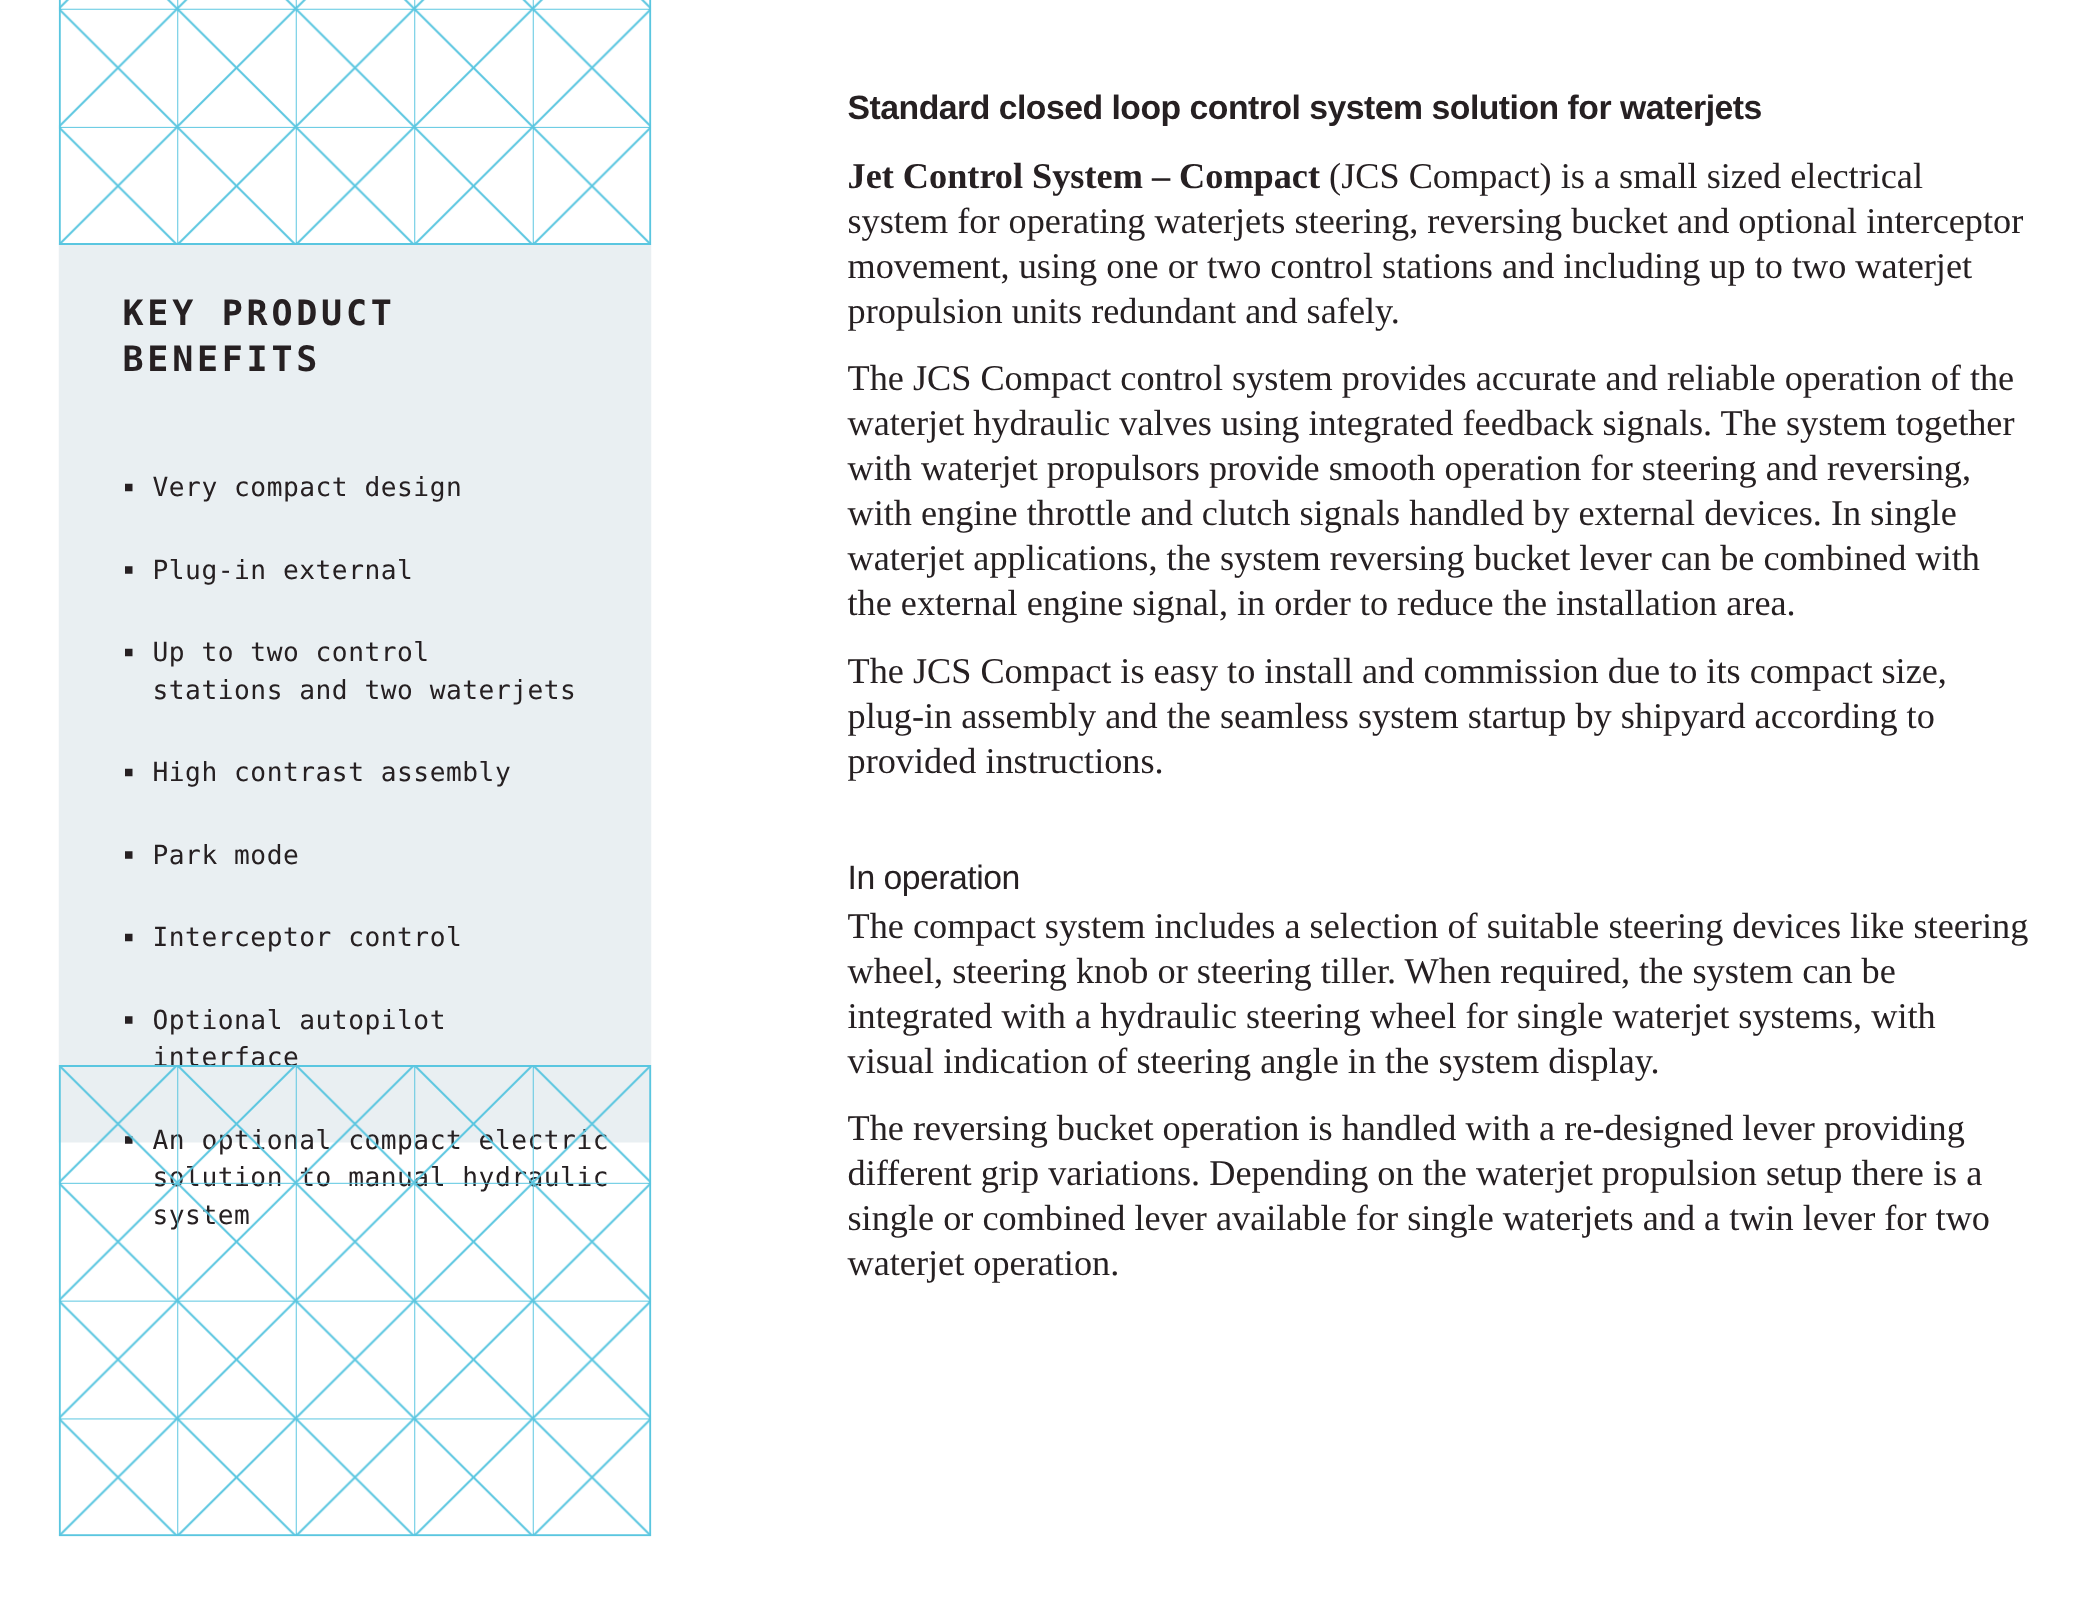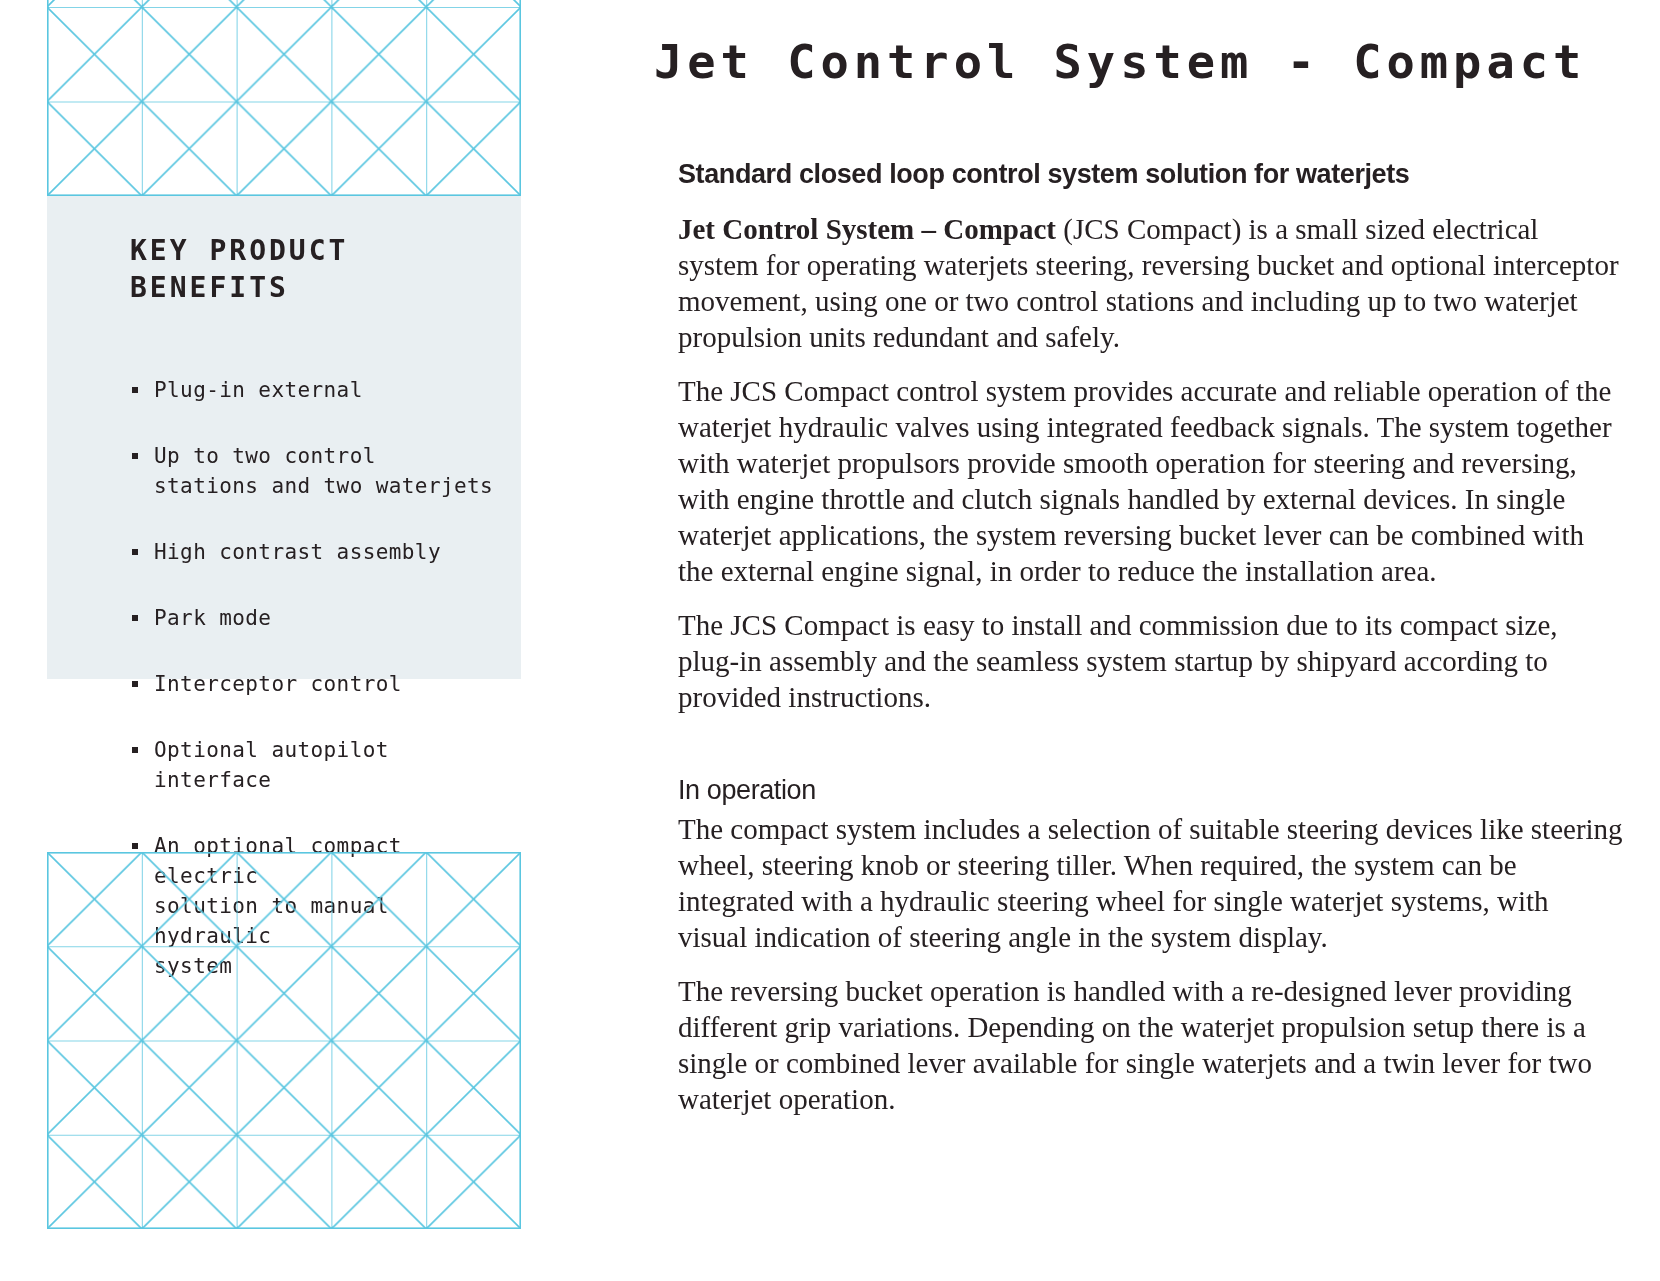--- a/index.html
+++ b/index.html
@@ -15,22 +15,22 @@
     font-family:"Liberation Serif",serif;color:var(--text);
   }
   
   .sidebar{position:absolute;left:47px;top:0;width:474px;height:1281px;}
   .pattern{position:absolute;left:0;display:block;}
   .pattern-top{top:0;}
   .pattern-bottom{top:852px;}
   .pattern svg{display:block;}
   .pattern path,.pattern rect.pborder{stroke:var(--accent_blue);stroke-width:1.6;fill:none;}
   .benefits-panel{
-    position:absolute;left:0;top:196px;width:474px;height:483px;
-    background:var(--panel_bg);box-sizing:border-box;padding-left:32px;
+    position:absolute;left:0;top:196px;width:474px;height:718px;
+    background:var(--panel_bg);box-sizing:border-box;
   }
   .benefits-heading{
     margin:36px 0 0 51px;
     font-family:"DejaVu Sans Mono",monospace;
     font-size:28px;line-height:37px;font-weight:700;
     letter-spacing:3px;white-space:pre-line;color:var(--text);
   }
   .benefits-list{
     margin:39px 0 0 0;padding:0 10px 0 75px;list-style:none;
     font-family:"DejaVu Sans Mono",monospace;
@@ -87,20 +87,21 @@
         </defs>
         <rect x="0" y="0" width="474" height="196" fill="url(#xg-top)" stroke="none"></rect>
         <rect class="pborder" x="0.8" y="-2" width="472.4" height="197.2"></rect>
       </svg>
     </div>
 
     <section class="benefits-panel">
       <h2 class="benefits-heading">KEY PRODUCT
 BENEFITS</h2>
       <ul class="benefits-list">
+        <li>Very compact design</li>
         <li>Plug-in external</li>
         <li>Up to two control
 stations and two waterjets</li>
         <li>High contrast assembly</li>
         <li>Park mode</li>
         <li>Interceptor control</li>
         <li>Optional autopilot
 interface</li>
         <li>An optional compact electric
 solution to manual hydraulic
@@ -117,21 +118,20 @@
         </defs>
         <rect x="0" y="0" width="474" height="377" fill="url(#xg-bot)" stroke="none"></rect>
         <rect class="pborder" x="0.8" y="0.8" width="472.4" height="375.4"></rect>
       </svg>
     </div>
 
   </aside>
 
   <main class="content">
 
-    <h1 class="page-title">Jet Control System - Compact</h1>
 
     <p class="page-subtitle">Standard closed loop control system solution for waterjets</p>
 
     <p class="body-par"><strong>Jet Control System – Compact</strong><span> (JCS Compact) is a small sized electrical system for operating waterjets steering, reversing bucket and optional interceptor movement, using one or two control stations and including up to two waterjet propulsion units redundant and safely.</span></p>
 
     <p class="body-par">The JCS Compact control system provides accurate and reliable operation of the waterjet hydraulic valves using integrated feedback signals. The system together with waterjet propulsors provide smooth operation for steering and reversing, with engine throttle and clutch signals handled by external devices. In single waterjet applications, the system reversing bucket lever can be combined with the external engine signal, in order to reduce the installation area.</p>
 
     <p class="body-par">The JCS Compact is easy to install and commission due to its compact size, plug-in assembly and the seamless system startup by shipyard according to provided instructions.</p>
 
     <h3 class="section-heading">In operation</h3>

